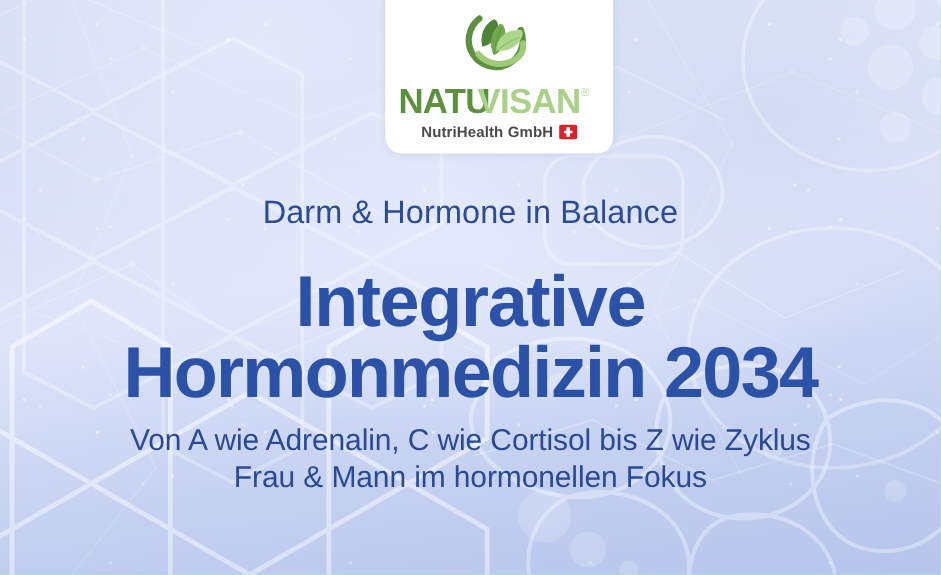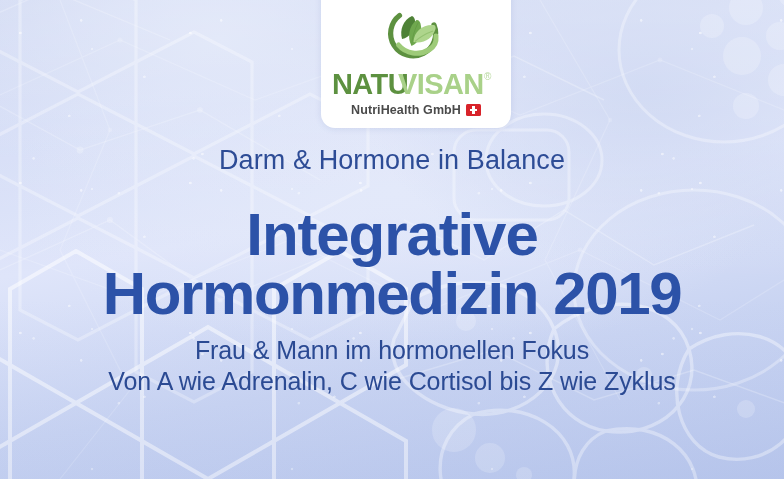--- a/index.html
+++ b/index.html
@@ -159,21 +159,21 @@
   .swiss-flag::after {
     left: 3.6px; top: 4.7px;
     width: 7.8px; height: 2.6px;
   }
 
   
   .content {
     position: absolute;
     left: 0;
     right: 0;
-    top: 128px;
+    top: 145px;
     text-align: center;
   }
 
   .kicker {
     font-family: "Liberation Sans", sans-serif;
     font-size: 27px;
     font-weight: 500;
     color: #2d4c96;
     letter-spacing: .1px;
     line-height: 1.1;
@@ -353,23 +353,23 @@
       <span class="swiss-flag"></span>
     </span>
   </div>
 
   <div class="content">
 
     <div class="kicker">Darm &amp; Hormone in Balance</div>
 
     <div class="headline">
       <span class="hl-line hl-line-1">Integrative</span>
-      <span class="hl-line hl-line-2">Hormonmedizin 2019</span>
+      <span class="hl-line hl-line-2">Hormonmedizin 2034</span>
     </div>
 
     <div class="subline">
+      <span>Von A wie Adrenalin, C wie Cortisol bis Z wie Zyklus</span>
       <span>Frau &amp; Mann im hormonellen Fokus</span>
-      <span>Von A wie Adrenalin, C wie Cortisol bis Z wie Zyklus</span>
     </div>
 
 
   </div>
 </div>
 
 </body></html>

